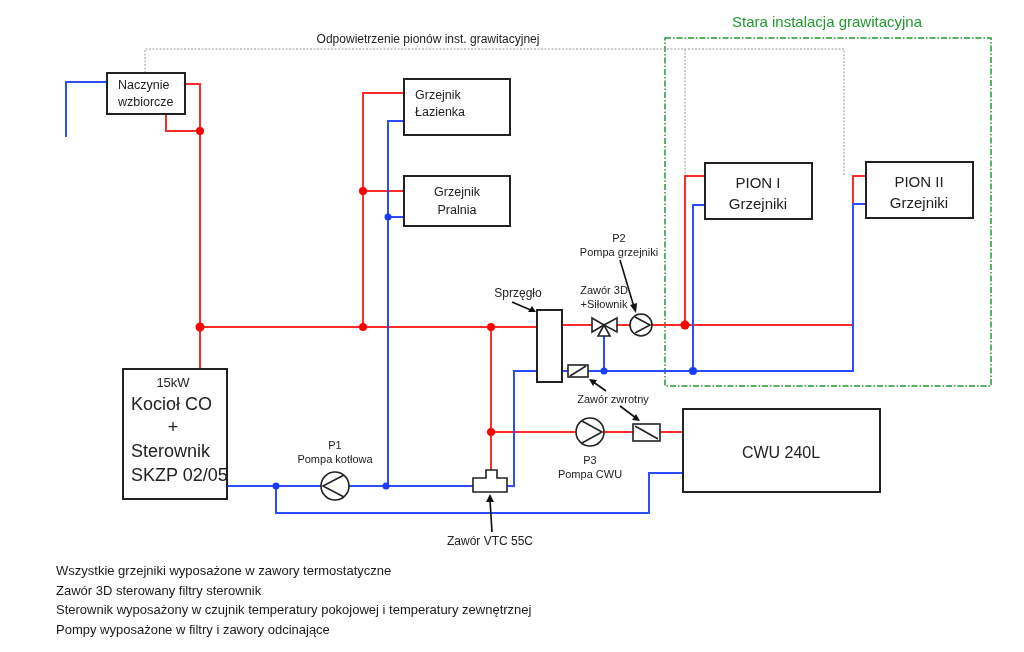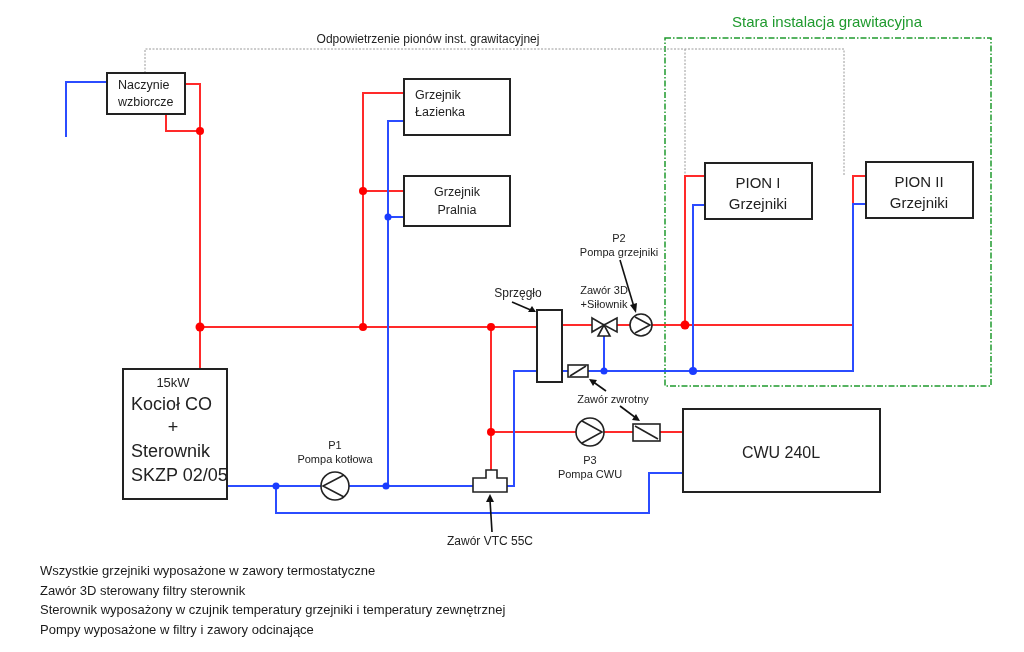--- a/index.html
+++ b/index.html
@@ -16,21 +16,21 @@
   .line-k { stroke: #222222; stroke-width: 1.6; fill: none; }
   .arrow { stroke: #111111; stroke-width: 1.6; fill: none; }
   .arrowhead { fill: #111111; }
   text { font-family: "Liberation Sans", "DejaVu Sans", sans-serif; fill: #222222; }
   .t-small { font-size: 11px; }
   .t-box { font-size: 12.5px; }
   .t-big { font-size: 17px; }
   .t-boiler { font-size: 18px; }
   .t-green { font-size: 15px; fill: #1f9a2e; }
   .notes { position: absolute; left: 40px; top: 561px; font-size: 13px; line-height: 19.5px; color: #1a1a1a; font-family: "Liberation Sans", "DejaVu Sans", sans-serif; }
-  .notes div { white-space: nowrap; }
+  .notes div { white-space: nowrap; margin-left: 16px; }
 </style>
 </head>
 <body>
 
 <svg width="1024" height="652" viewBox="0 0 1024 652">
 
   <rect x="665" y="38" width="326" height="348" class="green-frame"></rect>
   <text x="827" y="27" text-anchor="middle" class="t-green">Stara instalacja grawitacyjna</text>
 
   <g>
@@ -185,15 +185,15 @@
     <polygon points="473,478 486,478 486,470 497,470 497,478 507,478 507,492 473,492" class="sym"></polygon>
     <line x1="492" y1="532" x2="490" y2="500" class="arrow"></line>
     <polygon points="490,494 486,502 494,502" class="arrowhead"></polygon>
     <text x="490" y="545" text-anchor="middle" class="t-small" style="font-size:12px">Zawór VTC 55C</text>
   </g>
 </svg>
 
 <div class="notes">
   <div>Wszystkie grzejniki wyposażone w zawory termostatyczne</div>
   <div>Zawór 3D sterowany filtry sterownik</div>
-  <div>Sterownik wyposażony w czujnik temperatury grzejniki i temperatury zewnętrznej</div>
+  <div>Sterownik wyposażony w czujnik temperatury pokojowej i temperatury zewnętrznej</div>
   <div>Pompy wyposażone w filtry i zawory odcinające</div>
 </div>
 
 </body></html>

